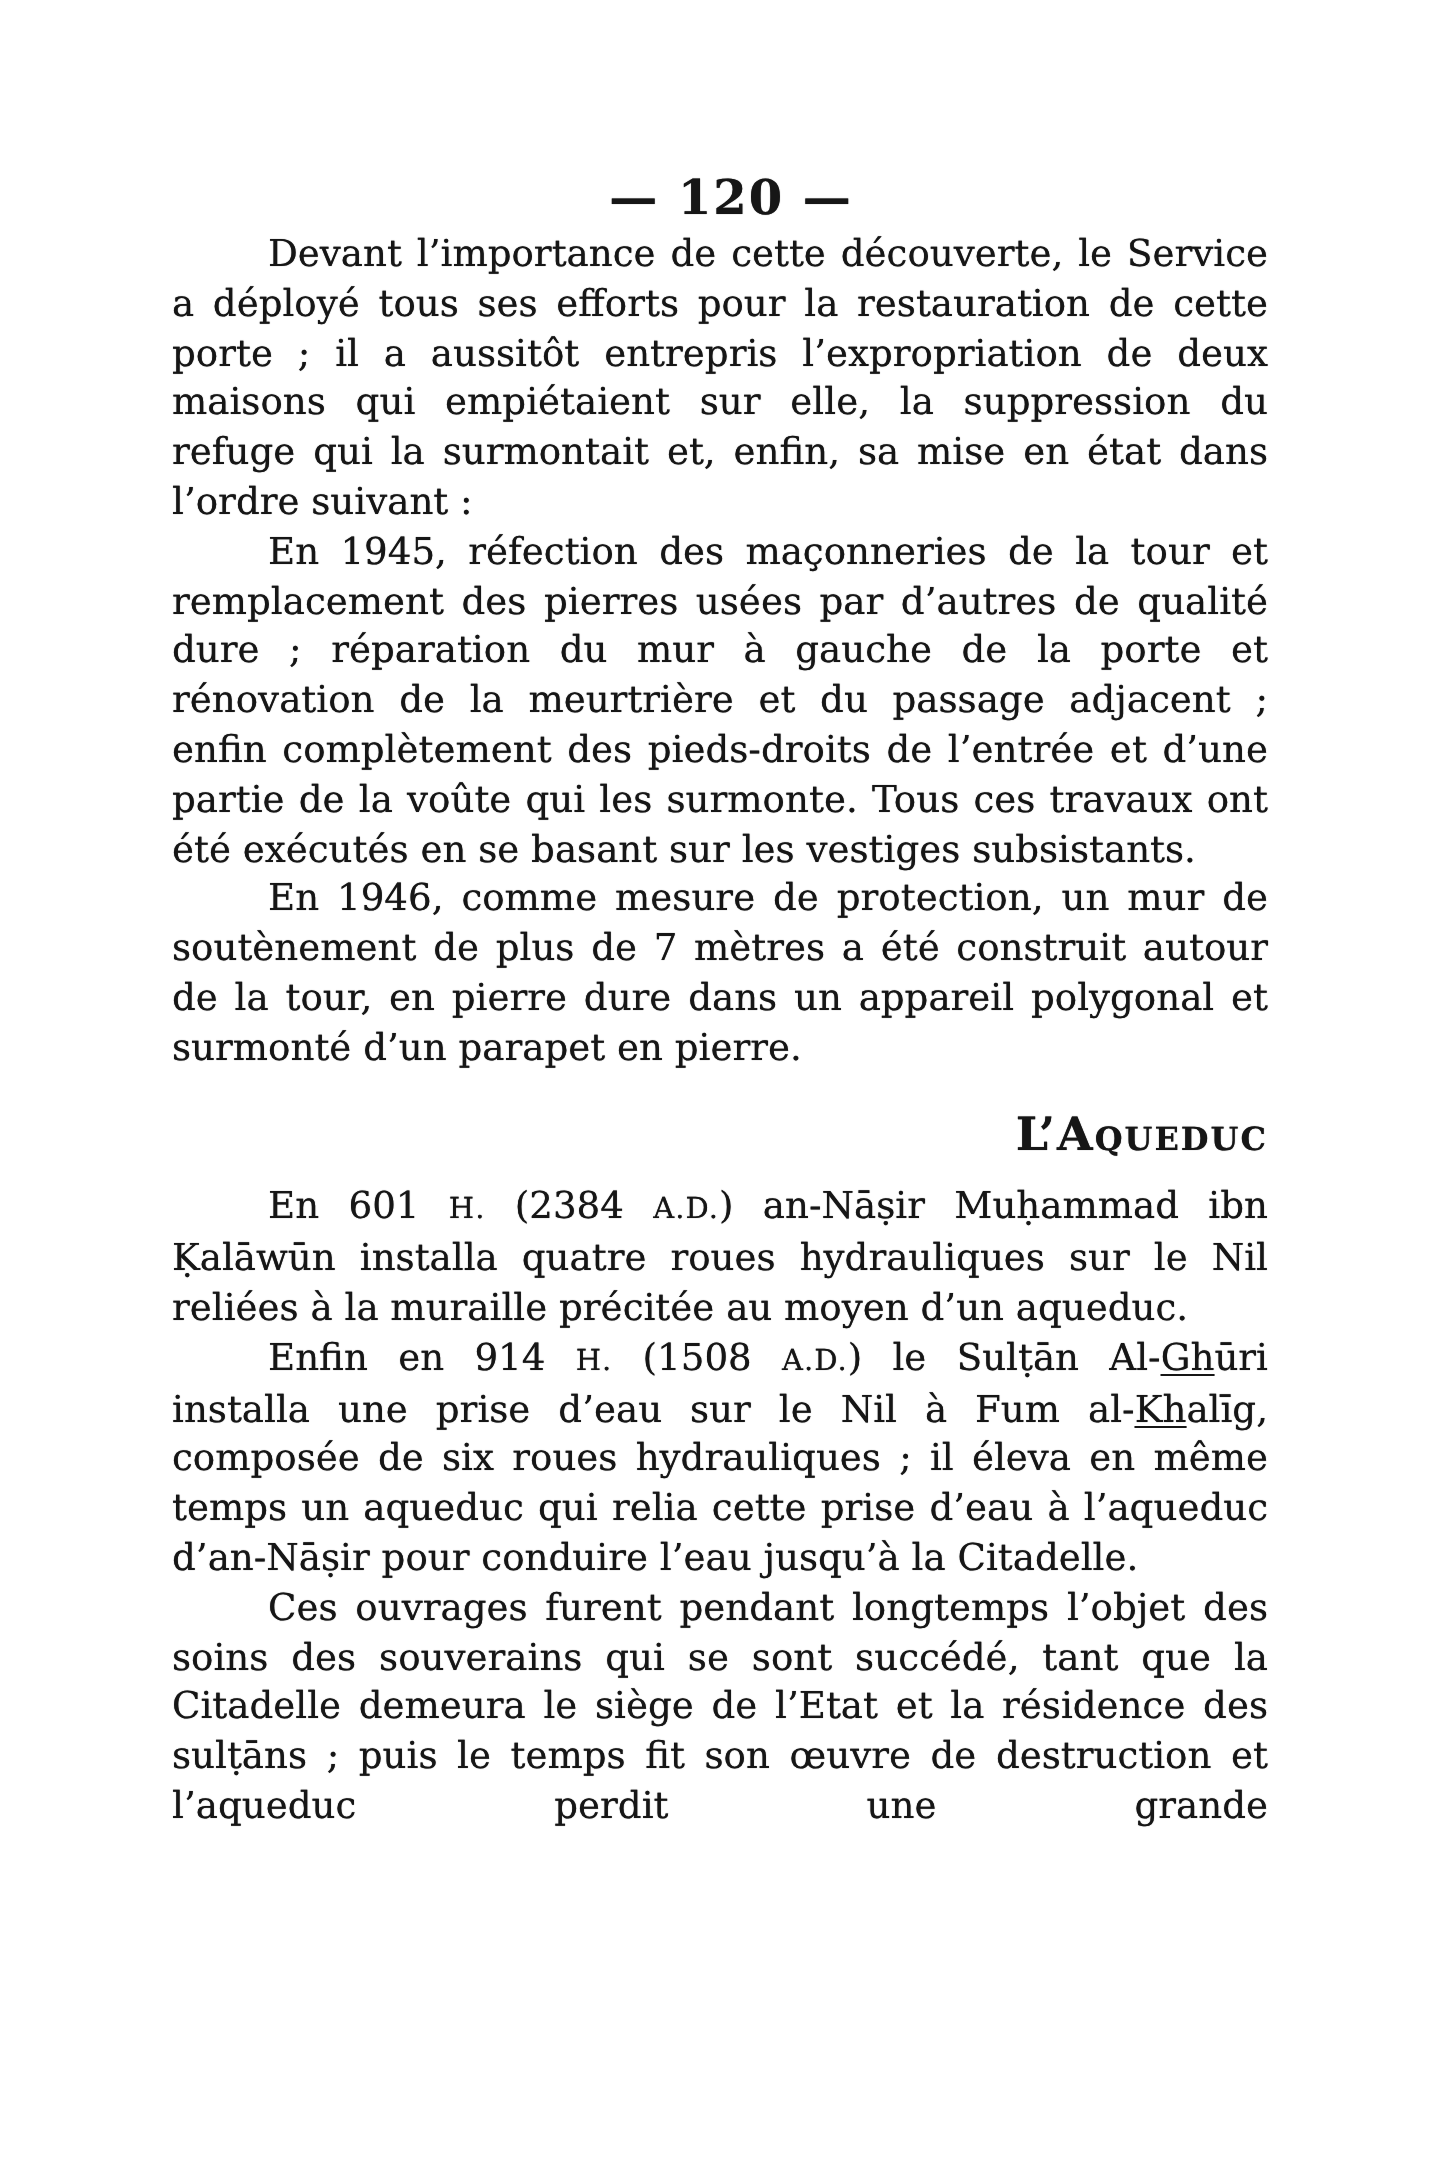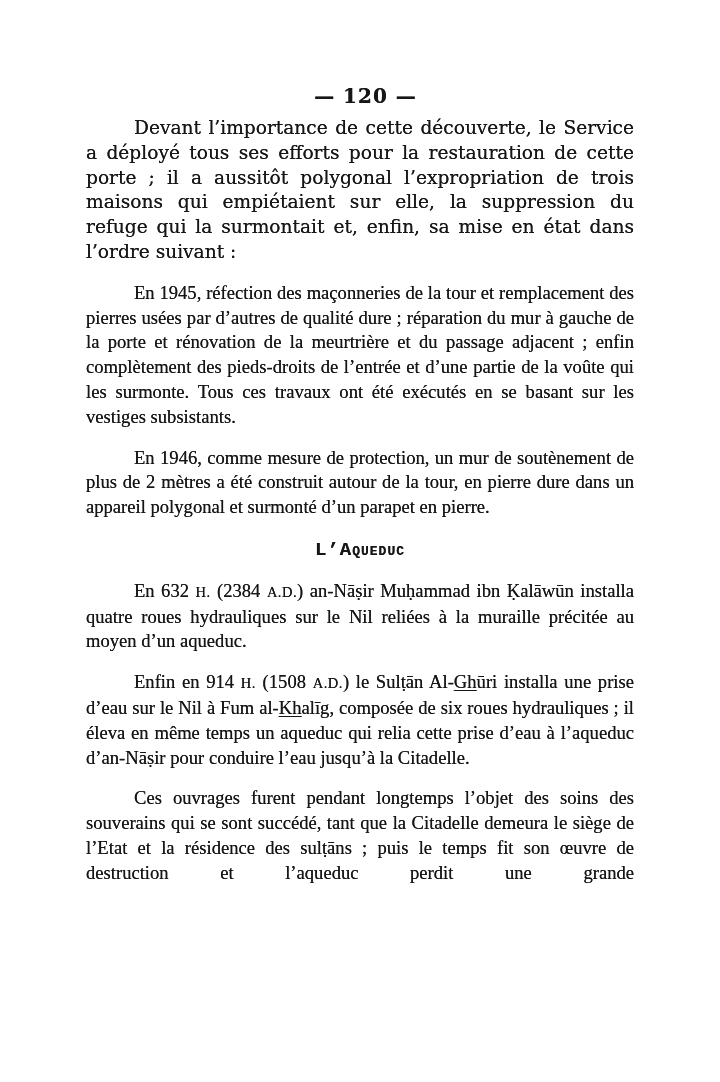--- a/index.html
+++ b/index.html
@@ -16,70 +16,68 @@
     font-family: "DejaVu Serif", "Liberation Serif", serif;
     overflow: hidden;
     text-shadow: 0 0 0.4px rgba(0,0,0,0.8);
   }
   .page-number {
     position: absolute;
     top: 84px;
     left: 17px;
     right: 6px;
     text-align: center;
-    font-size: 20px;
+    font-size: 24px;
     font-weight: bold;
     letter-spacing: 1px;
   }
   .text-block {
     position: absolute;
     top: 116px;
     left: 86px;
     width: 548px;
     font-size: 18.6px;
     line-height: 24.8px;
     text-align: justify;
   }
   .text-block p.para {
     margin: 0;
     text-indent: 48px;
   }
   .text-block p.para.spaced {
-    margin-top: 16px;
-    font-family: Liberation Serif, serif;
+    margin-top: 0;
   }
   .text-block p.para.justify-last {
     text-align-last: justify;
   }
   h2.section-heading {
     margin: 18px 0 12px 0;
-    text-align: center;
-    font-size: 19px;
+    text-align: right;
+    font-size: 23px;
     font-weight: bold;
     font-variant: small-caps;
     letter-spacing: 1px;
     text-indent: 0;
-    font-family: Liberation Mono, monospace;
   }
   .sc {
     font-size: 0.78em;
     letter-spacing: 0.5px;
   }
   .u {
     text-decoration: underline;
     text-underline-offset: 2px;
   }
 </style>
 </head>
 <body>
 
 <div class="page">
   <div class="page-number">— 120 —</div>
   <div class="text-block">
-      <p class="para"><span>Devant l’importance de cette découverte, le Service a déployé tous ses efforts pour la restauration de cette porte ; il a aussitôt polygonal l’expropriation de trois maisons qui empiétaient sur elle, la suppression du refuge qui la surmontait et, enfin, sa mise en état dans l’ordre suivant :</span></p>
+      <p class="para"><span>Devant l’importance de cette découverte, le Service a déployé tous ses efforts pour la restauration de cette porte ; il a aussitôt entrepris l’expropriation de deux maisons qui empiétaient sur elle, la suppression du refuge qui la surmontait et, enfin, sa mise en état dans l’ordre suivant :</span></p>
       <p class="para spaced"><span>En 1945, réfection des maçonneries de la tour et remplacement des pierres usées par d’autres de qualité dure ; réparation du mur à gauche de la porte et rénovation de la meurtrière et du passage adjacent ; enfin complètement des pieds-droits de l’entrée et d’une partie de la voûte qui les surmonte. Tous ces travaux ont été exécutés en se basant sur les vestiges subsistants.</span></p>
-      <p class="para spaced"><span>En 1946, comme mesure de protection, un mur de soutènement de plus de 2 mètres a été construit autour de la tour, en pierre dure dans un appareil polygonal et surmonté d’un parapet en pierre.</span></p>
+      <p class="para spaced"><span>En 1946, comme mesure de protection, un mur de soutènement de plus de 7 mètres a été construit autour de la tour, en pierre dure dans un appareil polygonal et surmonté d’un parapet en pierre.</span></p>
       <h2 class="section-heading">L’Aqueduc</h2>
-      <p class="para spaced"><span>En 632 </span><span class="sc">H.</span><span> (2384 </span><span class="sc">A.D.</span><span>) an-Nāṣir Muḥammad ibn Ḳalāwūn installa quatre roues hydrauliques sur le Nil reliées à la muraille précitée au moyen d’un aqueduc.</span></p>
+      <p class="para spaced"><span>En 601 </span><span class="sc">H.</span><span> (2384 </span><span class="sc">A.D.</span><span>) an-Nāṣir Muḥammad ibn Ḳalāwūn installa quatre roues hydrauliques sur le Nil reliées à la muraille précitée au moyen d’un aqueduc.</span></p>
       <p class="para spaced"><span>Enfin en 914 </span><span class="sc">H.</span><span> (1508 </span><span class="sc">A.D.</span><span>) le Sulṭān Al-</span><span class="u">Gh</span><span>ūri installa une prise d’eau sur le Nil à Fum al-</span><span class="u">Kh</span><span>alīg, composée de six roues hydrauliques ; il éleva en même temps un aqueduc qui relia cette prise d’eau à l’aqueduc d’an-Nāṣir pour conduire l’eau jusqu’à la Citadelle.</span></p>
       <p class="para spaced justify-last"><span>Ces ouvrages furent pendant longtemps l’objet des soins des souverains qui se sont succédé, tant que la Citadelle demeura le siège de l’Etat et la résidence des sulṭāns ; puis le temps fit son œuvre de destruction et l’aqueduc perdit une grande</span></p>
     </div>
 </div>
 
 </body></html>

